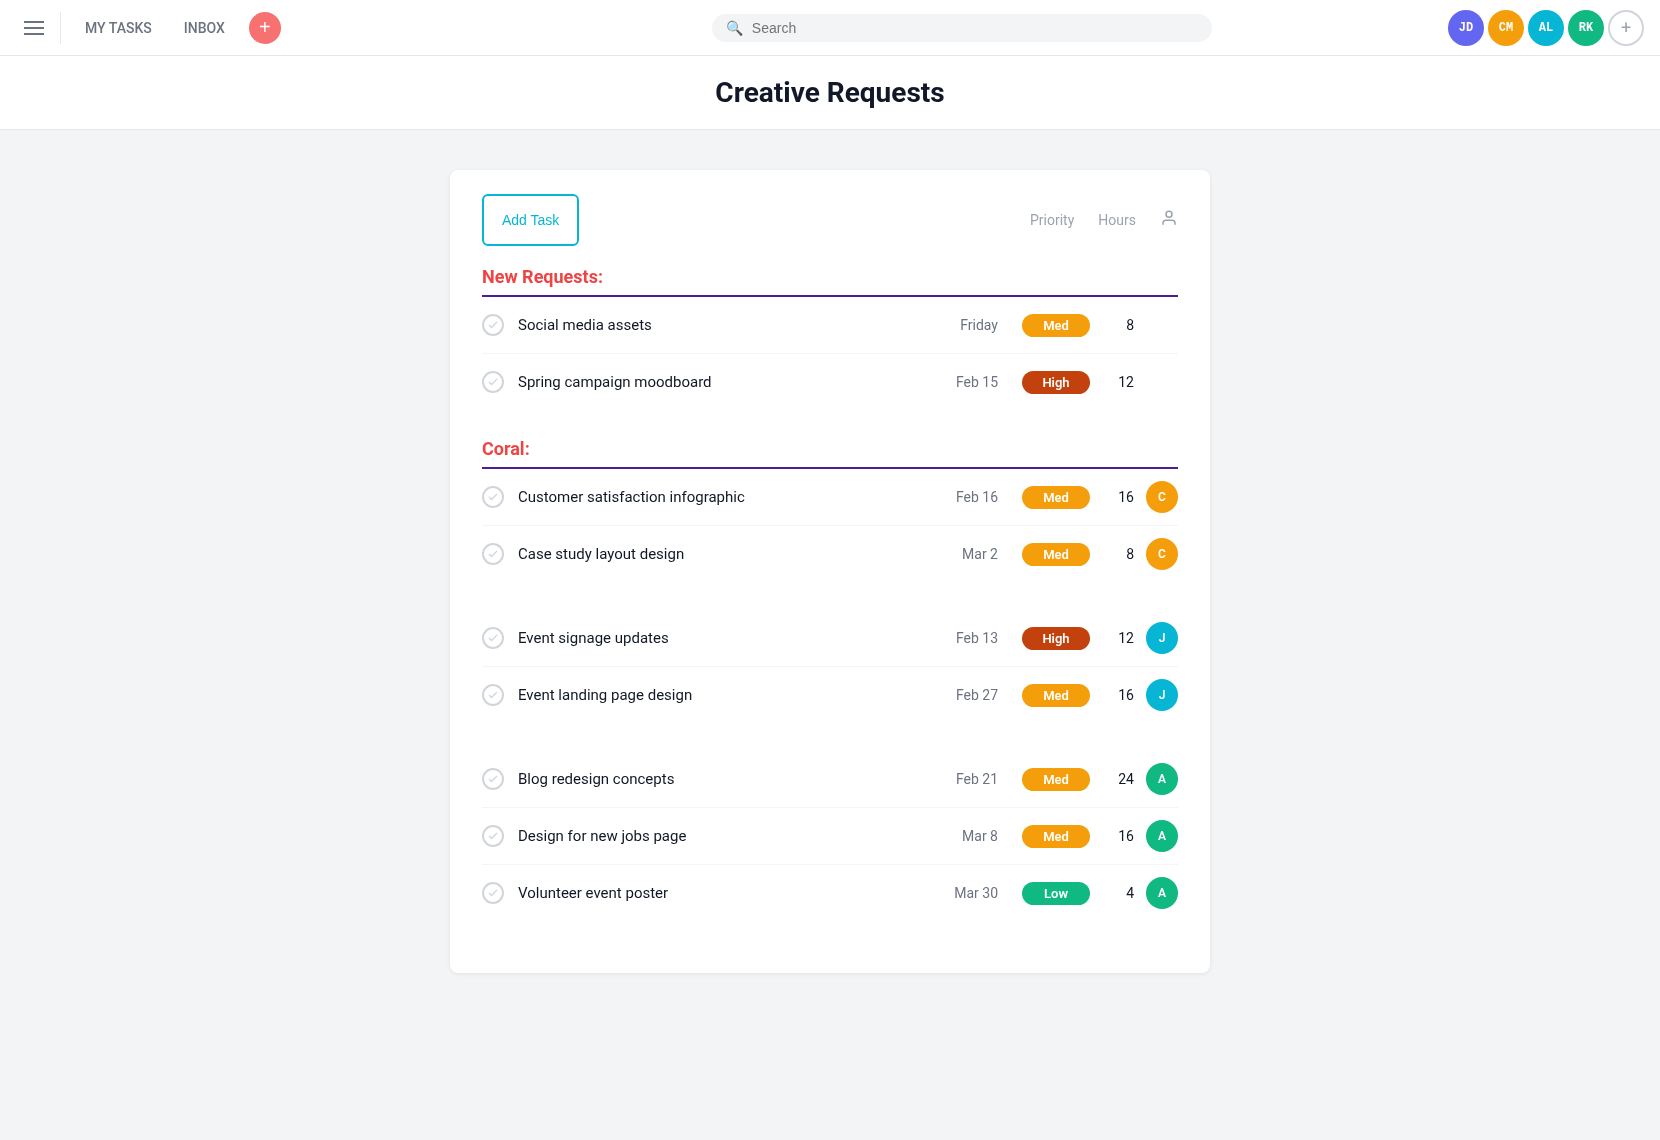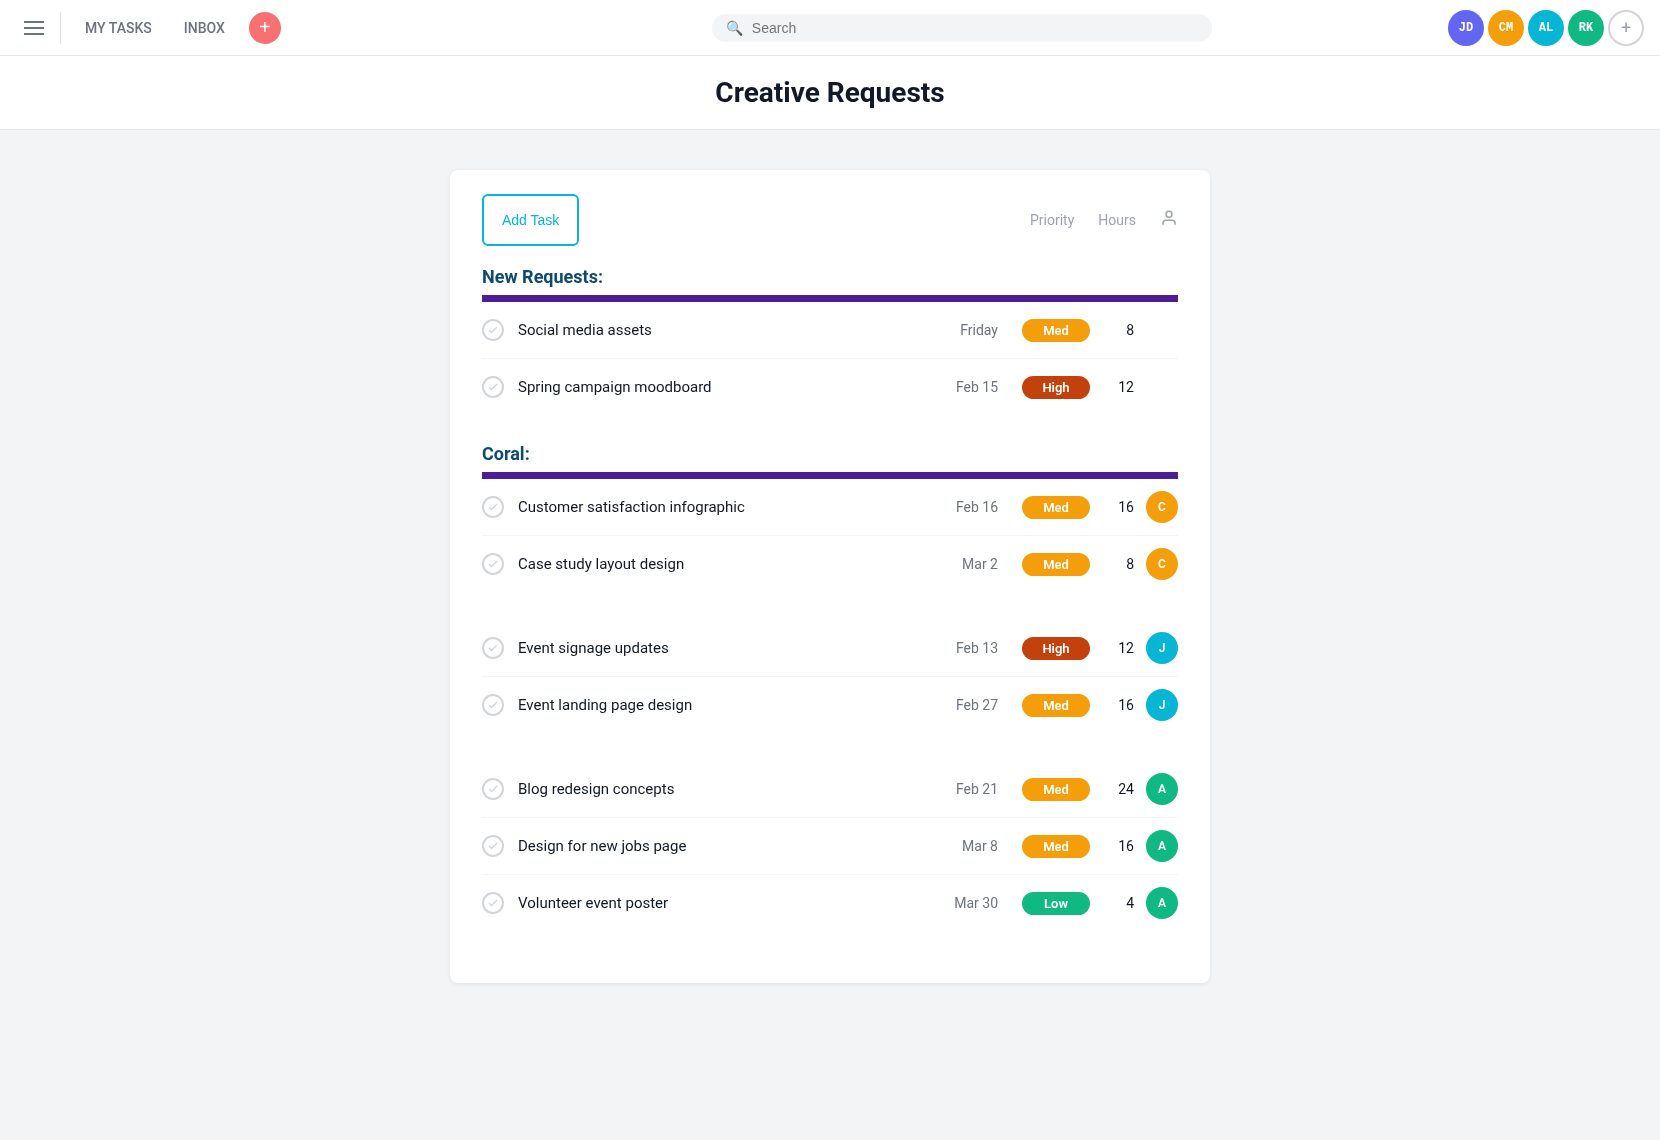--- a/index.html
+++ b/index.html
@@ -83,23 +83,23 @@
     .column-headers {
       display: flex; align-items: center; gap: 0;
     }
     .col-priority { color: #9ca3af; font-size: 14px; margin-right: 24px; }
     .col-hours { color: #9ca3af; font-size: 14px; margin-right: 24px; }
     .col-person { color: #9ca3af; }
 
     
     .section { margin-bottom: 28px; }
     .section-header {
-      font-size: 18px; font-weight: 700; color: #0c4a6e;
+      font-size: 18px; font-weight: 700; color: #ef4444;
       padding-bottom: 8px;
-      border-bottom: 7px solid #4c1d95;
+      border-bottom: 2px solid #4c1d95;
       margin-bottom: 0;
     }
 
     
     .task-row {
       display: flex; align-items: center;
       padding: 12px 0;
       border-bottom: 1px solid #f3f4f6;
     }
     .task-row:last-child { border-bottom: none; }

